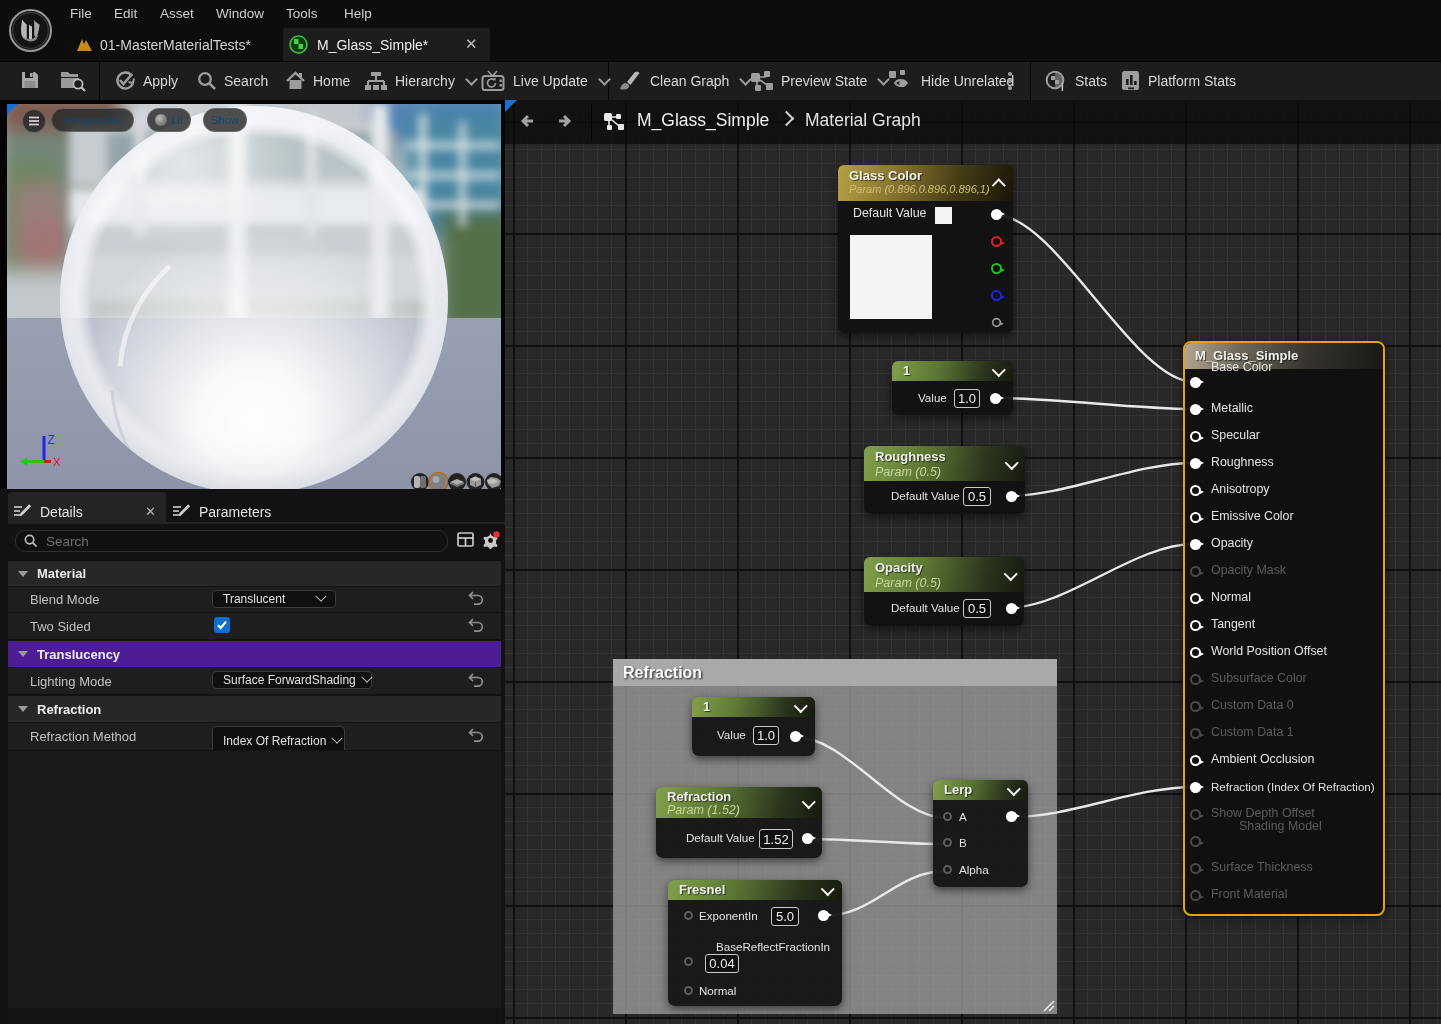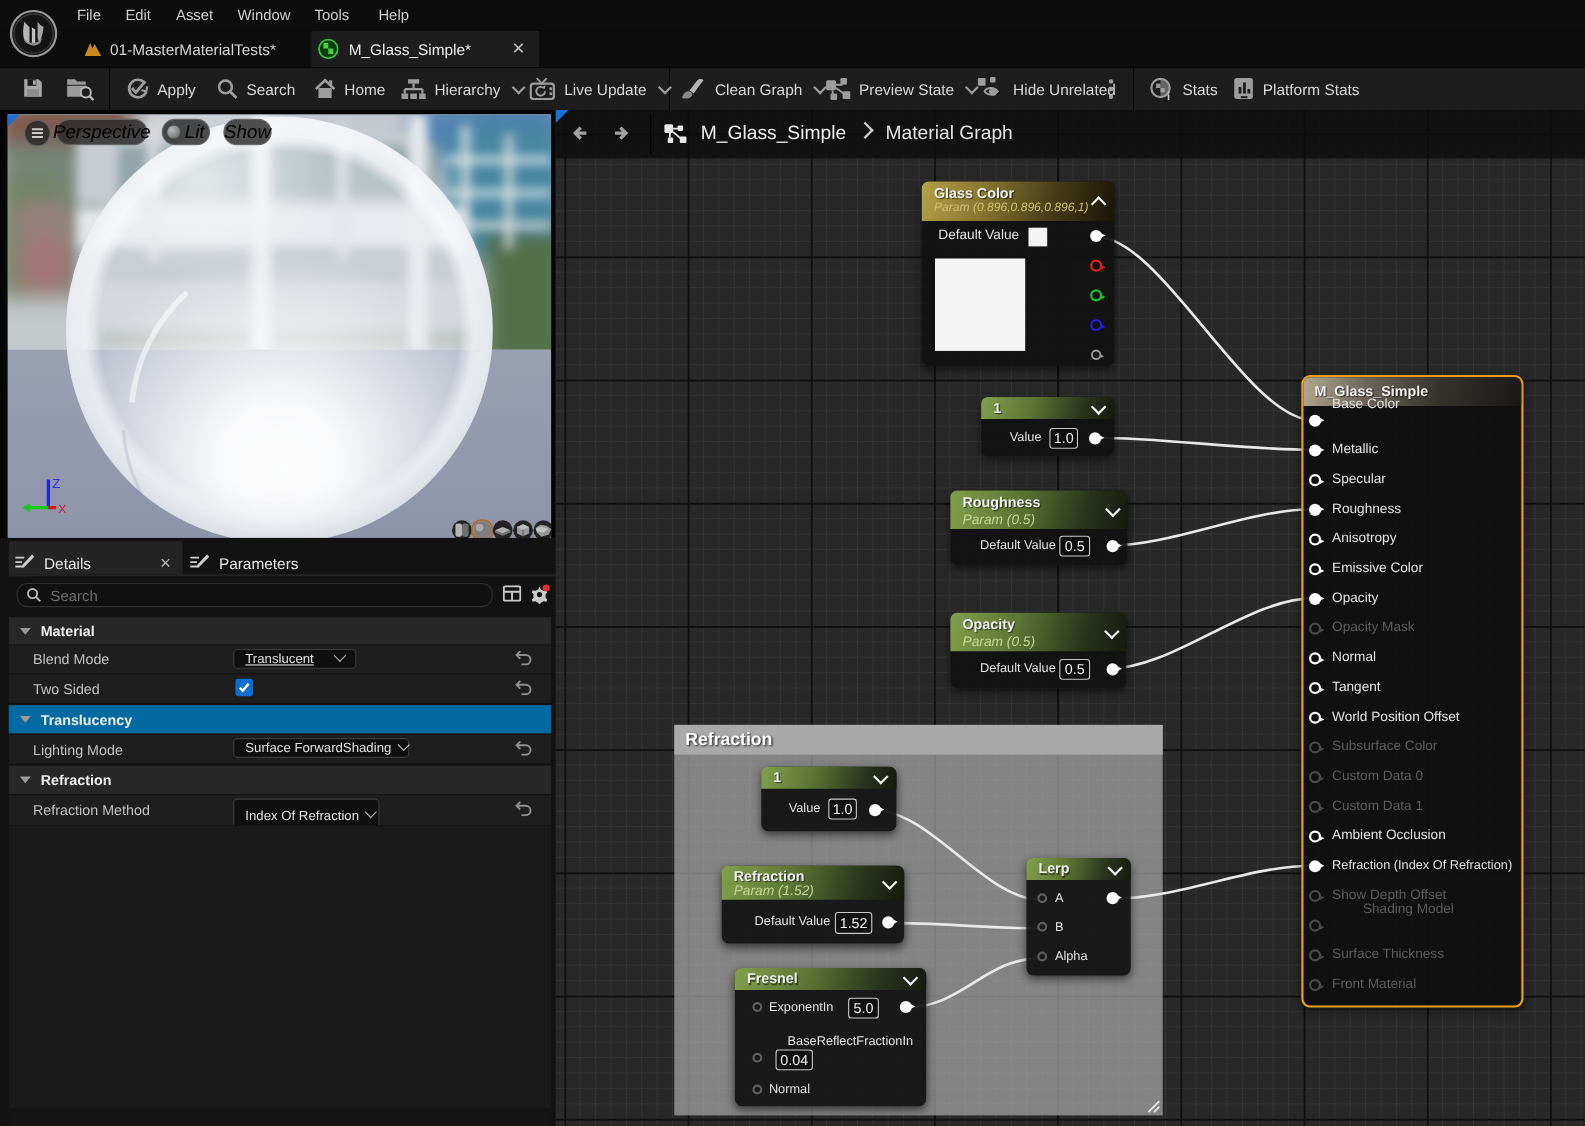--- a/index.html
+++ b/index.html
@@ -9,21 +9,21 @@
   #tabbar{left:0;top:28px;width:1441px;height:33px;background:#0d0d0d;}
   #toolbar{left:0;top:61px;width:1441px;height:39px;background:#1d1d1d;border-top:1px solid #050505;box-sizing:border-box;}
   .menuitem{position:absolute;top:6px;color:#cfcfcf;font-size:13.5px;}
   .ttext{color:#d8d8d8;font-size:14px;}
   .tsep{position:absolute;top:0;width:1px;height:39px;background:#060606;}
   .dchev{flex:none;width:7px;height:7px;border-right:1.8px solid #b5b5b5;border-bottom:1.8px solid #b5b5b5;transform:rotate(45deg) translate(-2px,-2px);margin-left:7px;}
   .chev{display:inline-block;width:7px;height:7px;border-right:2px solid #9d9d9d;border-bottom:2px solid #9d9d9d;transform:rotate(45deg);margin-left:5px;margin-top:-3px;}
   .titem{position:absolute;top:61px;height:39px;display:flex;align-items:center;gap:7px;color:#d8d8d8;font-size:14px;}
   
   #viewport{left:7px;top:104px;width:494px;height:385px;overflow:hidden;background:#9aa2b6;}
-  .pill{position:absolute;height:22px;border-radius:12px;background:rgba(40,40,40,.82);border:1px solid rgba(110,110,110,.8);color:#000000;font-size:17px;display:flex;align-items:center;justify-content:center;font-style:italic;}
+  .pill{position:absolute;height:22px;border-radius:12px;background:rgba(40,40,40,.82);border:1px solid rgba(110,110,110,.8);color:#0c4a6e;font-size:11px;display:flex;align-items:center;justify-content:center;}
   
   #details{left:0;top:489px;width:505px;height:535px;background:#121212;}
   .dtab{position:absolute;top:9px;height:27px;display:flex;align-items:center;gap:8px;color:#e5e5e5;font-size:14px;}
   .srow{position:absolute;left:8px;width:493px;background:#1e1e1e;}
   .seclabel{color:#ededed;font-weight:bold;font-size:13px;text-align:center;}
   .rowlabel{position:absolute;left:30px;color:#c2c2c2;font-size:13px;}
   .dd{position:absolute;left:212px;background:#0f0f0f;border:1px solid #3c3c3c;border-radius:4px;color:#e0e0e0;font-size:12px;white-space:nowrap;display:flex;align-items:center;padding:0 10px;justify-content:space-between;box-sizing:border-box;}
   .tri{display:inline-block;width:0;height:0;border-left:5px solid transparent;border-right:5px solid transparent;border-top:6px solid #9a9a9a;margin-right:9px;}
   
   #graph{left:505px;top:100px;width:936px;height:924px;background-color:#282828;
@@ -370,34 +370,34 @@
       </g>
     <circle cx="14.5" cy="3.5" r="3.2" fill="#e03131"></circle>
   </svg>
   <div id="drows">
     <div class="srow" style="top:72px;height:25px;background:#272727;display:flex;align-items:center;padding-left:10px;box-sizing:border-box;">
         <span class="tri"></span>
         <span class="seclabel">Material</span>
       </div>
     <div class="srow" style="top:97px;height:26px;background:#1e1e1e;border-top:1px solid #141414;box-sizing:border-box;"></div>
     <div class="rowlabel" style="top:103px;">Blend Mode</div>
-    <div class="dd" style="top:101px;width:112px;height:18px;text-decoration:underline;">Translucent<span class="dchev"></span></div>
+    <div class="dd" style="top:101px;width:124px;height:18px;">Translucent<span class="dchev"></span></div>
     <svg class="abs undo-i" style="left:468px;top:102px" width="16" height="14" viewBox="0 0 16 14">
         <path d="M5 1 L1.5 4.5 L5 8 M1.5 4.5 H10 a4.3 4.3 0 0 1 0 8.6 H6" fill="none" stroke="#8f8f8f" stroke-width="1.7"></path>
       </svg>
     <div class="srow" style="top:123px;height:27px;background:#1e1e1e;border-top:1px solid #141414;box-sizing:border-box;"></div>
     <div class="rowlabel" style="top:130px;">Two Sided</div>
     <div class="abs" style="left:214px;top:128px;width:16px;height:16px;background:#0f6fd0;border-radius:3px;"></div>
     <svg class="abs" style="left:216px;top:130px" width="12" height="12" viewBox="0 0 12 12">
         <path d="M2 6.2 L4.7 9 L10 2.6" fill="none" stroke="#fff" stroke-width="2.2"></path>
       </svg>
     <svg class="abs undo-i" style="left:468px;top:129px" width="16" height="14" viewBox="0 0 16 14">
         <path d="M5 1 L1.5 4.5 L5 8 M1.5 4.5 H10 a4.3 4.3 0 0 1 0 8.6 H6" fill="none" stroke="#8f8f8f" stroke-width="1.7"></path>
       </svg>
-    <div class="srow" style="top:152px;height:26px;background:#0369a1;display:flex;align-items:center;padding-left:10px;box-sizing:border-box;">
+    <div class="srow" style="top:152px;height:26px;background:#4c1d95;display:flex;align-items:center;padding-left:10px;box-sizing:border-box;">
         <span class="tri"></span>
         <span class="seclabel">Translucency</span>
       </div>
     <div class="srow" style="top:178px;height:27px;background:#1e1e1e;border-top:1px solid #141414;box-sizing:border-box;"></div>
     <div class="rowlabel" style="top:185px;">Lighting Mode</div>
     <div class="dd" style="top:182px;width:160px;height:18px;">Surface ForwardShading<span class="dchev"></span></div>
     <svg class="abs undo-i" style="left:468px;top:184px" width="16" height="14" viewBox="0 0 16 14">
         <path d="M5 1 L1.5 4.5 L5 8 M1.5 4.5 H10 a4.3 4.3 0 0 1 0 8.6 H6" fill="none" stroke="#8f8f8f" stroke-width="1.7"></path>
       </svg>
     <div class="srow" style="top:207px;height:26px;background:#272727;display:flex;align-items:center;padding-left:10px;box-sizing:border-box;">

